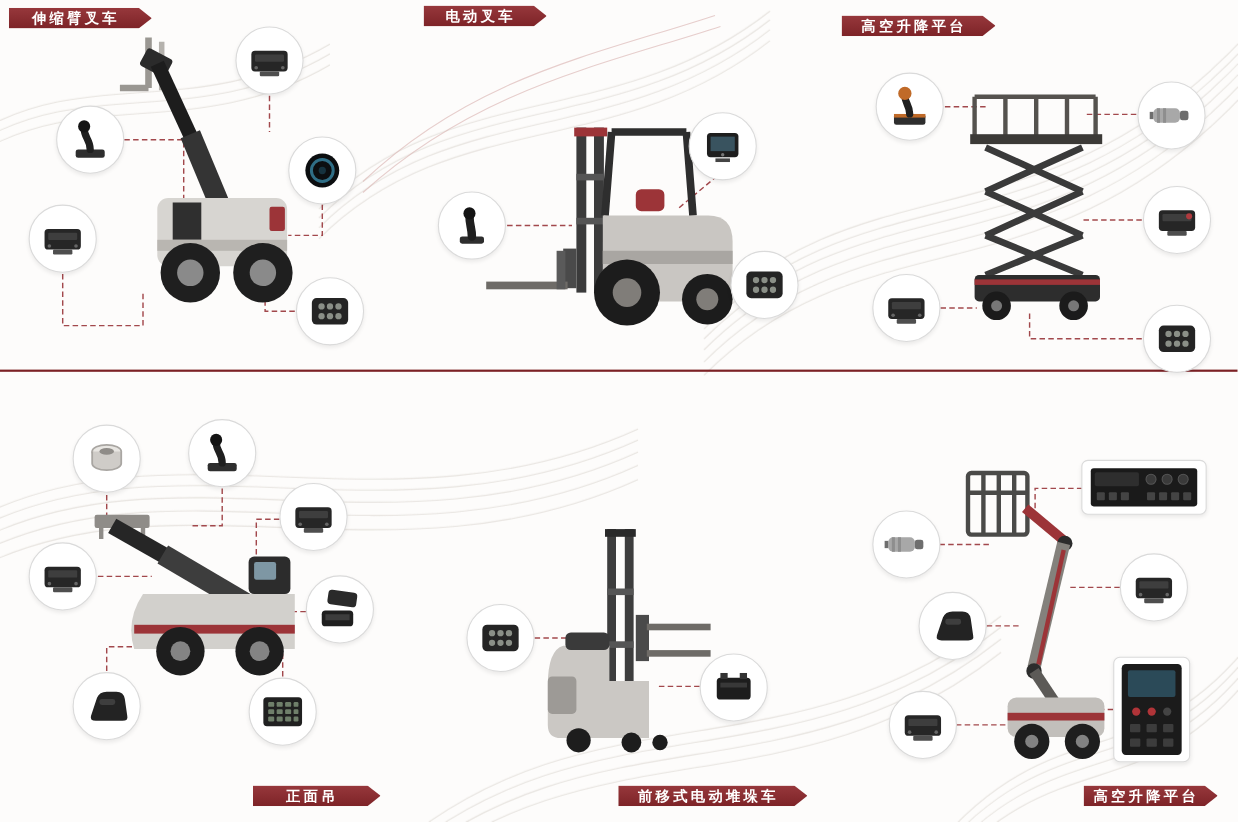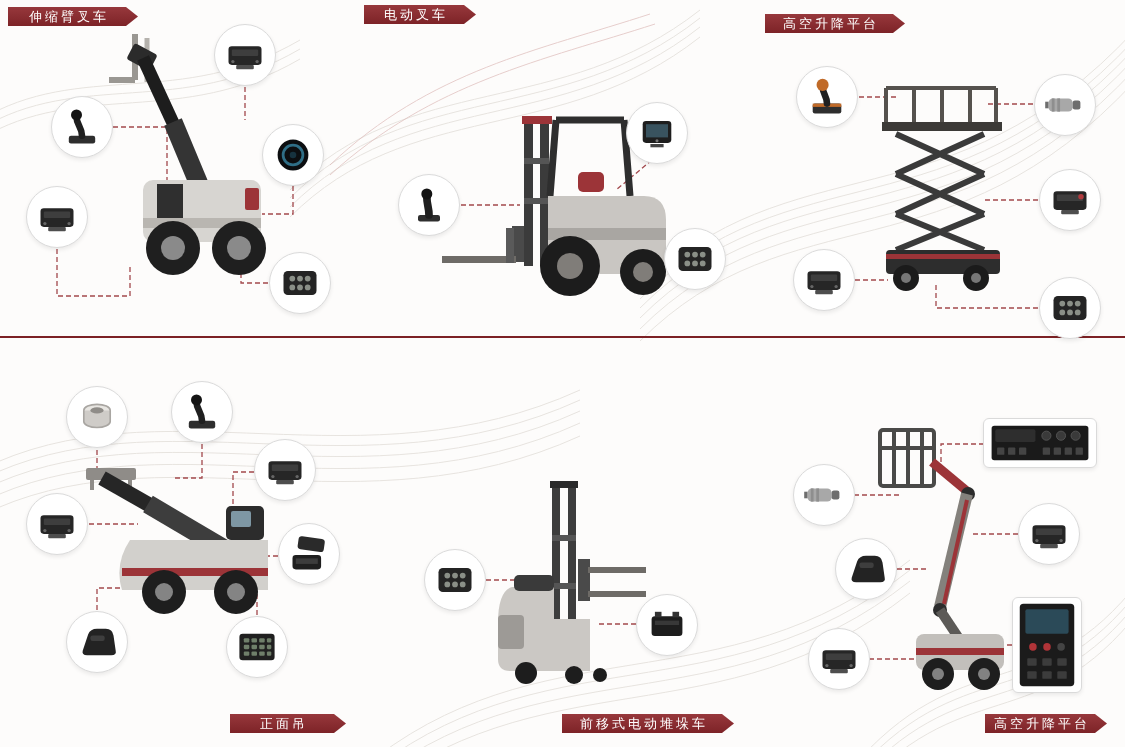--- a/index.html
+++ b/index.html
@@ -2,21 +2,21 @@
 <html><head>
 <meta charset="utf-8">
 <style>
   * { margin:0; padding:0; box-sizing:border-box; }
   html,body { background:#ffffff; font-family:"Liberation Sans", sans-serif; }
   .canvas { position:relative; width:1125px; height:747px; background:#fdfcfb; overflow:hidden; }
   .layer { position:absolute; left:0; top:0; width:1125px; height:747px; }
   .divider { position:absolute; left:0; top:336px; width:1125px; height:2px; background:#7c2125; }
   .banner {
     position:absolute; height:19px; display:flex; align-items:center; justify-content:center;
-    color:#fff; font-size:13px; font-weight:normal; letter-spacing:3px;
+    color:#fff; font-size:13px; font-weight:bold; letter-spacing:3px;
     background:linear-gradient(#97383c,#7d2327);
     clip-path:polygon(0 0, calc(100% - 12px) 0, 100% 50%, calc(100% - 12px) 100%, 0 100%);
     padding:0 16px 0 8px; white-space:nowrap;
   }
   .comp {
     position:absolute; width:62px; height:62px; border-radius:50%;
     background:#ffffff; border:1px solid #dadada;
     box-shadow:0 2px 4px rgba(0,0,0,.08);
     display:flex; align-items:center; justify-content:center;
   }
@@ -494,21 +494,21 @@
           <rect x="12" y="74" width="10" height="8" rx="1"></rect>
           <rect x="28" y="74" width="10" height="8" rx="1"></rect>
           <rect x="44" y="74" width="10" height="8" rx="1"></rect>
         </g>
       </svg>
   </div>
 
   <div class="banner" style="left:8px;top:7px;width:130px">
     <span>伸缩臂叉车</span>
   </div>
-  <div class="banner" style="left:364px;top:5px;width:112px">
+  <div class="banner" style="left:385px;top:5px;width:112px">
     <span>电动叉车</span>
   </div>
   <div class="banner" style="left:765px;top:14px;width:140px">
     <span>高空升降平台</span>
   </div>
   <div class="banner" style="left:230px;top:714px;width:116px">
     <span>正面吊</span>
   </div>
   <div class="banner" style="left:562px;top:714px;width:172px">
     <span>前移式电动堆垛车</span>

